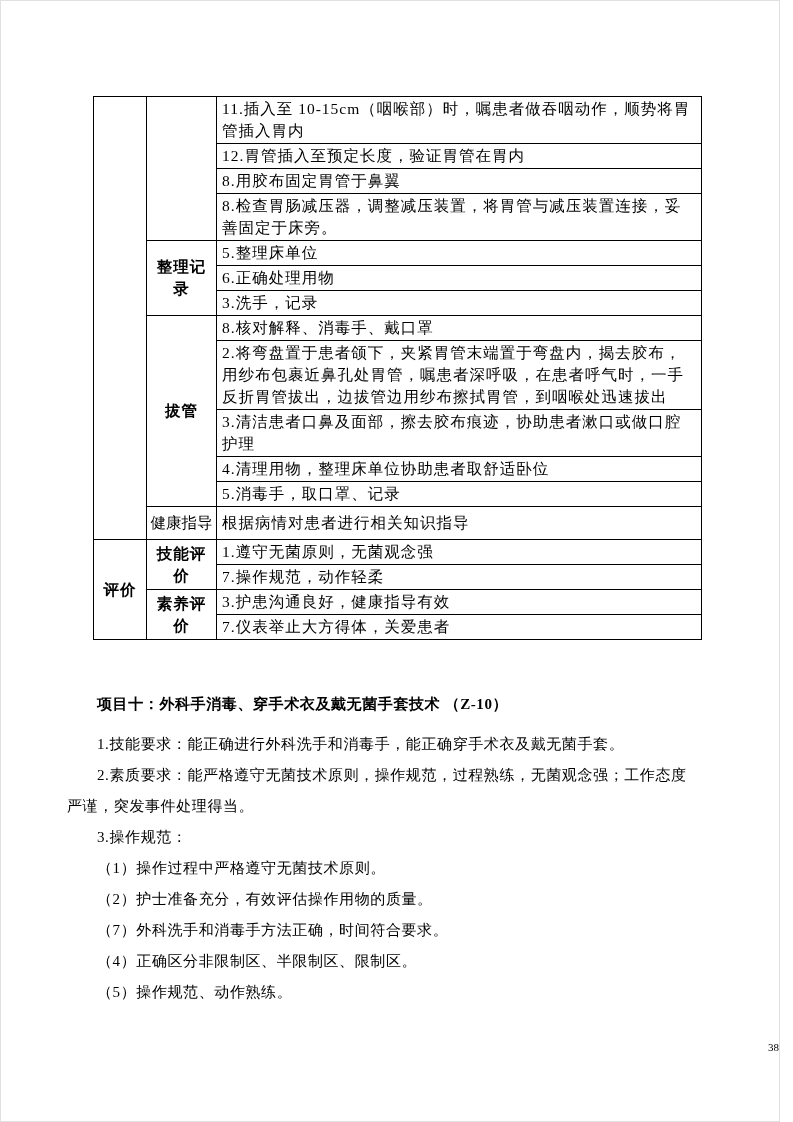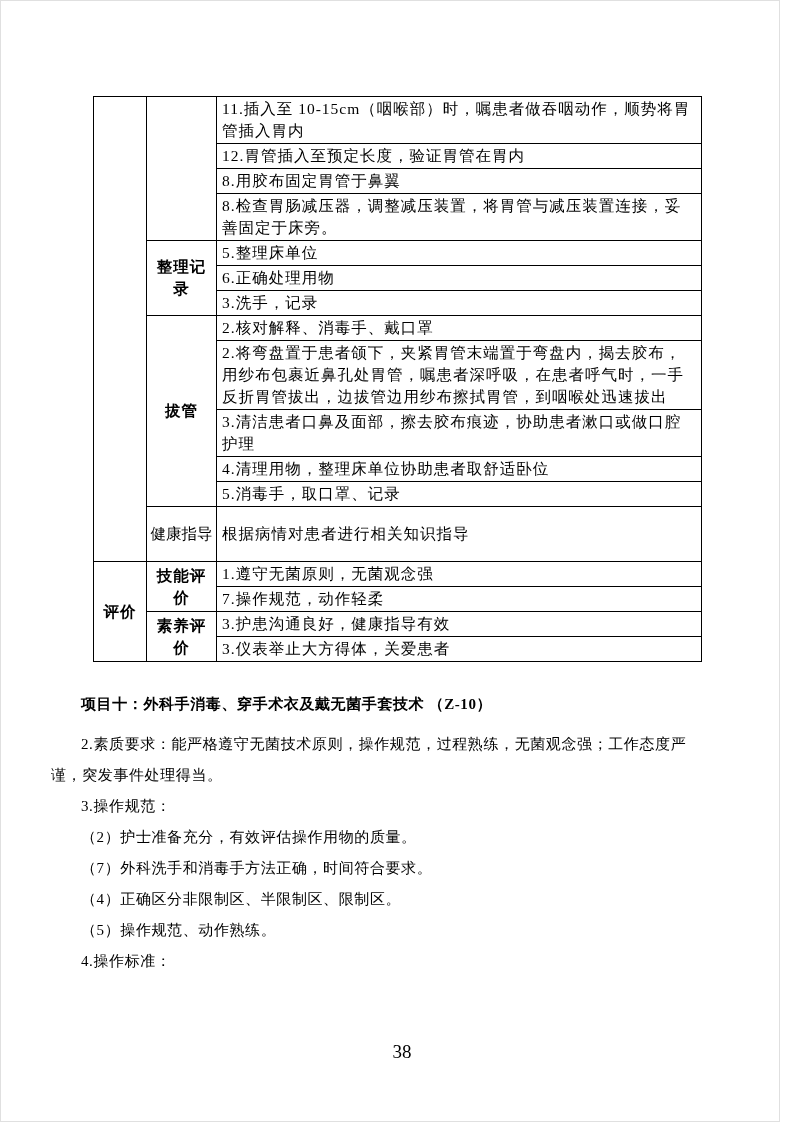--- a/index.html
+++ b/index.html
@@ -38,54 +38,54 @@
     word-break: break-all;
   }
   table.assessment col.c1 { width: 53px; }
   table.assessment col.c2 { width: 70px; }
   table.assessment td.lbl {
     text-align: center;
     padding: 1px 2px;
   }
   table.assessment td.bold { font-weight: bold; }
   table.assessment td.wrap3 { padding: 1px 9px; } 
-  table.assessment td.tight { letter-spacing: 0; padding: 16px 1px; }
+  table.assessment td.tight { letter-spacing: 0; padding: 5px 1px; }
 
   
   .section {
     position: absolute;
     top: 688px;
     left: 0;
     width: 100%;
     box-sizing: border-box;
-    padding: 0 92px 0 50px;
+    padding: 0 92px 0 66px;
     font-size: 15px;
     letter-spacing: 0.6px;
   }
   .section .title {
     font-size: 15px;
     font-weight: bold;
     text-indent: 2em;
     line-height: 30px;
     margin: 0 0 10px 0;
   }
   .section p {
     margin: 0;
     text-indent: 2em;
     line-height: 31px;
   }
 
   
   .pageno {
     position: absolute;
     top: 1040px;
-    left: 12px;
+    left: 0;
     width: 100%;
-    text-align: center;
-    font-size: 19px;
+    text-align: right;
+    font-size: 11px;
   }
 </style>
 </head>
 <body>
 
 <div class="page">
 
   <table class="assessment">
     <colgroup>
         <col class="c1">
@@ -115,21 +115,21 @@
       </tr>
       <tr>
         <td>6.正确处理用物</td>
       </tr>
       <tr>
         <td>3.洗手，记录</td>
       </tr>
 
       <tr>
         <td class="lbl bold" rowspan="5">拔管</td>
-        <td>2.核对解释、消毒手、戴口罩</td>
+        <td>8.核对解释、消毒手、戴口罩</td>
       </tr>
       <tr>
         <td>2.将弯盘置于患者颌下，夹紧胃管末端置于弯盘内，揭去胶布，用纱布包裹近鼻孔处胃管，嘱患者深呼吸，在患者呼气时，一手反折胃管拔出，边拔管边用纱布擦拭胃管，到咽喉处迅速拔出</td>
       </tr>
       <tr>
         <td>3.清洁患者口鼻及面部，擦去胶布痕迹，协助患者漱口或做口腔护理</td>
       </tr>
       <tr>
         <td>4.清理用物，整理床单位协助患者取舒适卧位</td>
       </tr>
@@ -148,31 +148,32 @@
         <td>1.遵守无菌原则，无菌观念强</td>
       </tr>
       <tr>
         <td>7.操作规范，动作轻柔</td>
       </tr>
       <tr>
         <td class="lbl bold wrap3" rowspan="2">素养评价</td>
         <td>3.护患沟通良好，健康指导有效</td>
       </tr>
       <tr>
-        <td>3.仪表举止大方得体，关爱患者</td>
+        <td>7.仪表举止大方得体，关爱患者</td>
       </tr>
     </tbody>
   </table>
 
   <div class="section">
     <h3 class="title">项目十：外科手消毒、穿手术衣及戴无菌手套技术 （Z-10）</h3>
+    <p>1.技能要求：能正确进行外科洗手和消毒手，能正确穿手术衣及戴无菌手套。</p>
     <p>2.素质要求：能严格遵守无菌技术原则，操作规范，过程熟练，无菌观念强；工作态度严谨，突发事件处理得当。</p>
     <p>3.操作规范：</p>
+    <p>（1）操作过程中严格遵守无菌技术原则。</p>
     <p>（2）护士准备充分，有效评估操作用物的质量。</p>
     <p>（7）外科洗手和消毒手方法正确，时间符合要求。</p>
     <p>（4）正确区分非限制区、半限制区、限制区。</p>
     <p>（5）操作规范、动作熟练。</p>
-    <p>4.操作标准：</p>
   </div>
 
   <div class="pageno">38</div>
 
 </div>
 
 </body></html>

